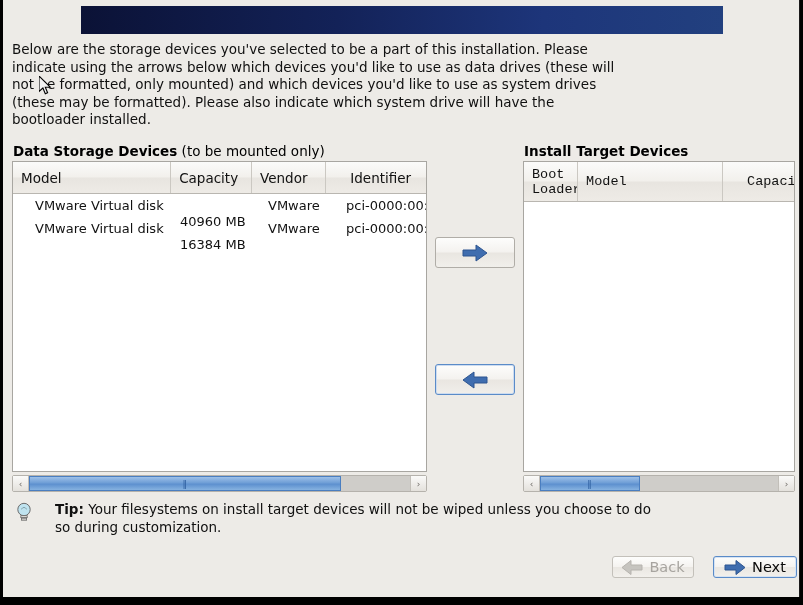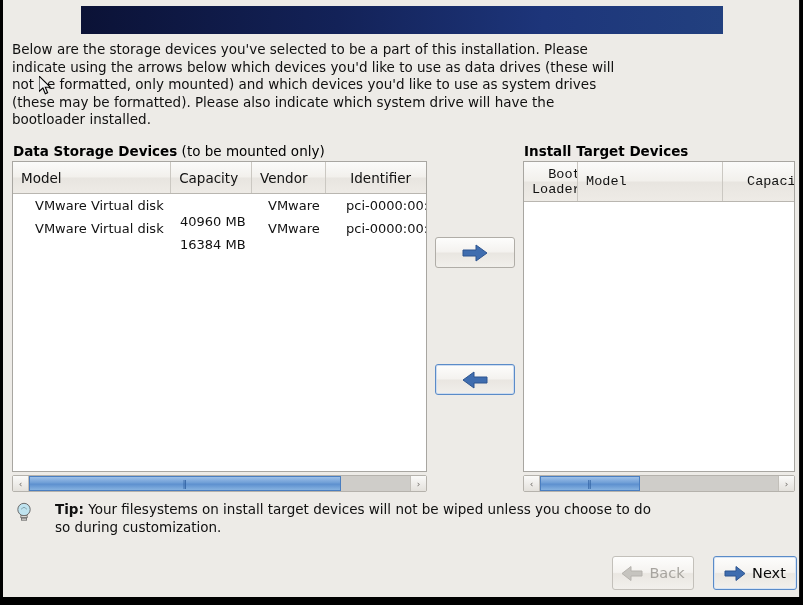--- a/index.html
+++ b/index.html
@@ -86,21 +86,20 @@
     font-size: 13.5px;
     color: #111;
   }
   .thead .th {
     display: flex;
     align-items: center;
     padding: 12px 8px;
     border-right: 1px solid #cbc8c2;
     overflow: hidden;
     white-space: nowrap;
-    text-align: right;
   }
   .thead .th:last-child { border-right: none; margin-left: 16px; }
   .thead .th.wrap {
     white-space: normal;
     line-height: 15px;
     align-items: center;
   }
   #left-panel .thead { height: 32px; }
 
   .tbody {
@@ -216,21 +215,21 @@
   }
   #tip-text {
     margin-left: 40px;
     display: block;
   }
   #tip-text b { font-weight: bold; }
 
   
   .btm-btn {
     position: absolute;
-    height: 34px;
+    height: 22px;
     display: flex;
     align-items: center;
     justify-content: center;
     gap: 6px;
     font-size: 14.5px;
     border-radius: 3px;
     background: linear-gradient(to bottom, #fdfdfc 0%, #f5f3f0 48%, #eae7e2 52%, #f2f0ec 100%);
   }
   #btn-back {
     left: 609px; top: 556px; width: 82px;

